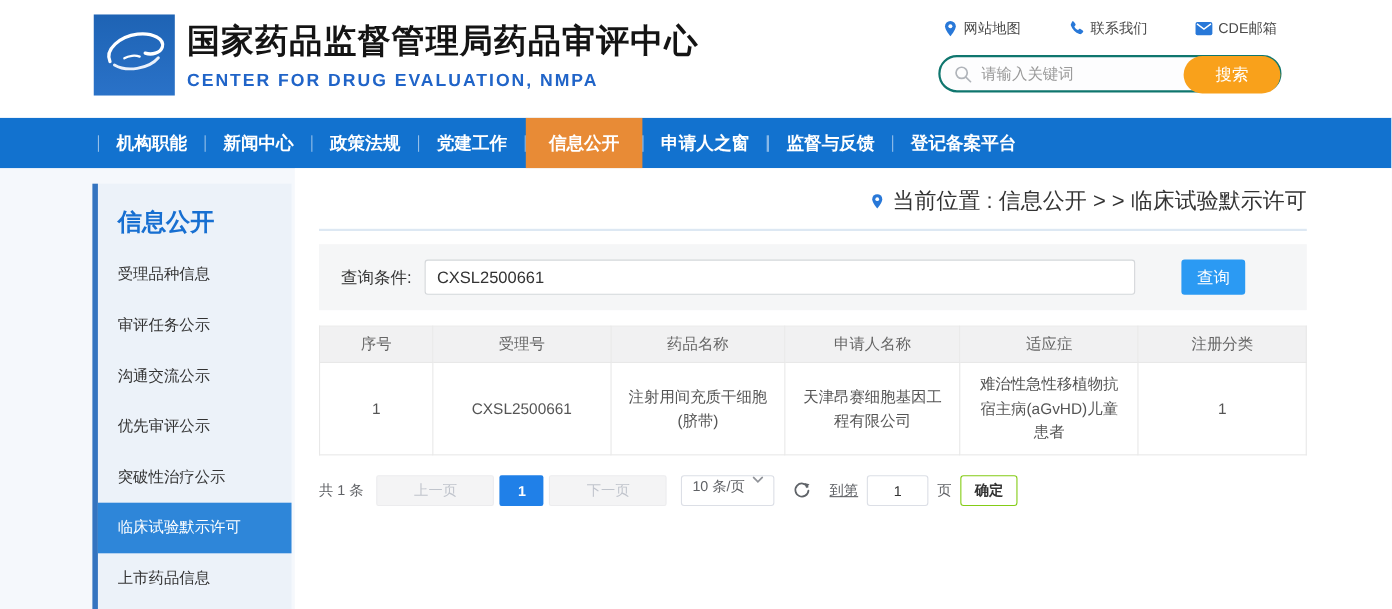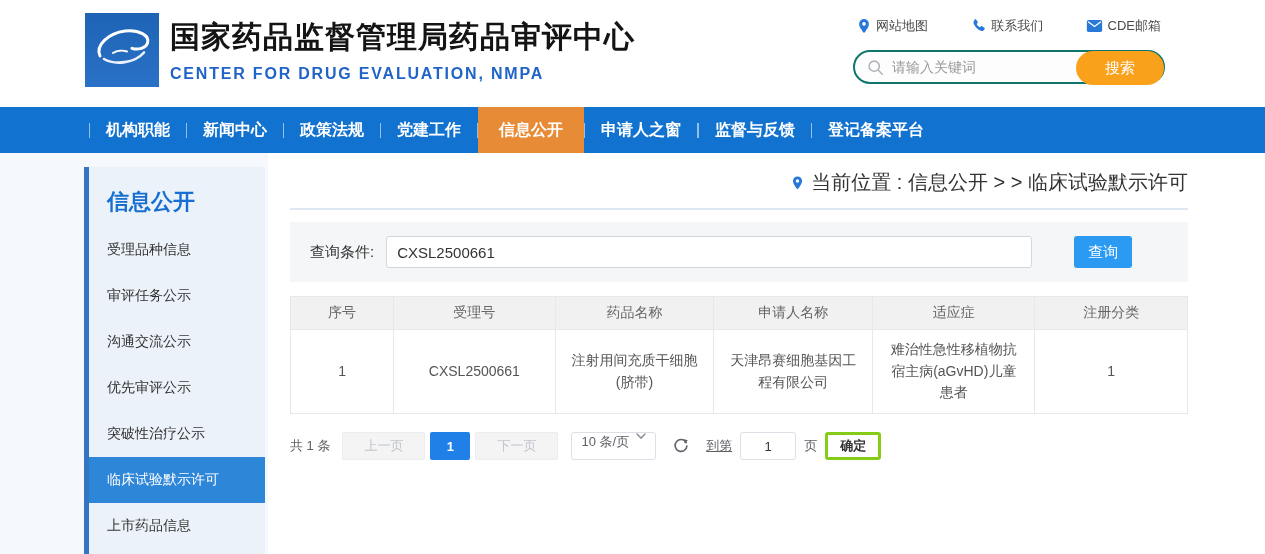--- a/index.html
+++ b/index.html
@@ -50,31 +50,31 @@
   .query-btn { margin-left:42px; width:58px; height:32px; background:#2b9af3; color:#fff; border:none;
                border-radius:3px; font-size:15px; cursor:pointer; }
 
   .data-table { margin-top:14px; width:100%; border-collapse:collapse; text-align:center; table-layout:fixed; }
   .data-table th { background:#f1f1f2; font-weight:normal; color:#666; font-size:14px; height:33px;
                    border:1px solid #e8e8e8; }
   .data-table td { color:#555; font-size:14px; border:1px solid #e8e8e8; padding:9px 12px; line-height:1.55; }
 
   .pagination { margin-top:18px; display:flex; align-items:center; font-size:13px; color:#606266; }
   .pg-total { margin-right:12px; }
-  .pg-btn { height:28px; padding:0 21px; background:#f4f4f5; border:1px solid #ececee; color:#c0c4cc;
+  .pg-btn { height:28px; padding:0 33px; background:#f4f4f5; border:1px solid #ececee; color:#c0c4cc;
             font-size:13px; border-radius:2px; margin-right:5px; display:flex; align-items:center; }
   .pg-page { height:28px; min-width:40px; background:#2080e8; color:#fff; display:flex; align-items:center;
              justify-content:center; border-radius:2px; font-weight:bold; margin-right:5px; cursor:pointer; }
   .pg-select { height:28px; margin-left:8px; padding:0 9px; border:1px solid #dcdfe6; border-radius:3px;
                background:#fff; display:flex; align-items:flex-start; gap:7px; color:#606266; cursor:pointer; }
   .pg-refresh { margin-left:16px; width:18px; height:18px; cursor:pointer; display:block; }
   .pg-goto { margin-left:16px;text-decoration:underline; }
   .pg-goto-input { width:56px; height:28px; margin:0 8px; border:1px solid #dcdfe6; border-radius:3px;
                    text-align:center; font-size:13px; color:#333; outline:none; }
-  .pg-confirm { margin-left:8px; height:28px; padding:0 12px; background:#fff; border:3px solid #84cc16;
+  .pg-confirm { margin-left:8px; height:28px; padding:0 12px; background:#fff; border:1px solid #84cc16;
                 border-radius:3px; font-size:13px; font-weight:bold; color:#333; cursor:pointer; }
 </style>
 </head>
 <body>
 
 <div class="header">
   <svg class="logo" viewBox="0 0 74 74">
     <defs>
       <linearGradient id="lg" x1="0" y1="0" x2="0" y2="1">
         <stop offset="0" stop-color="#1e63b4"></stop>

